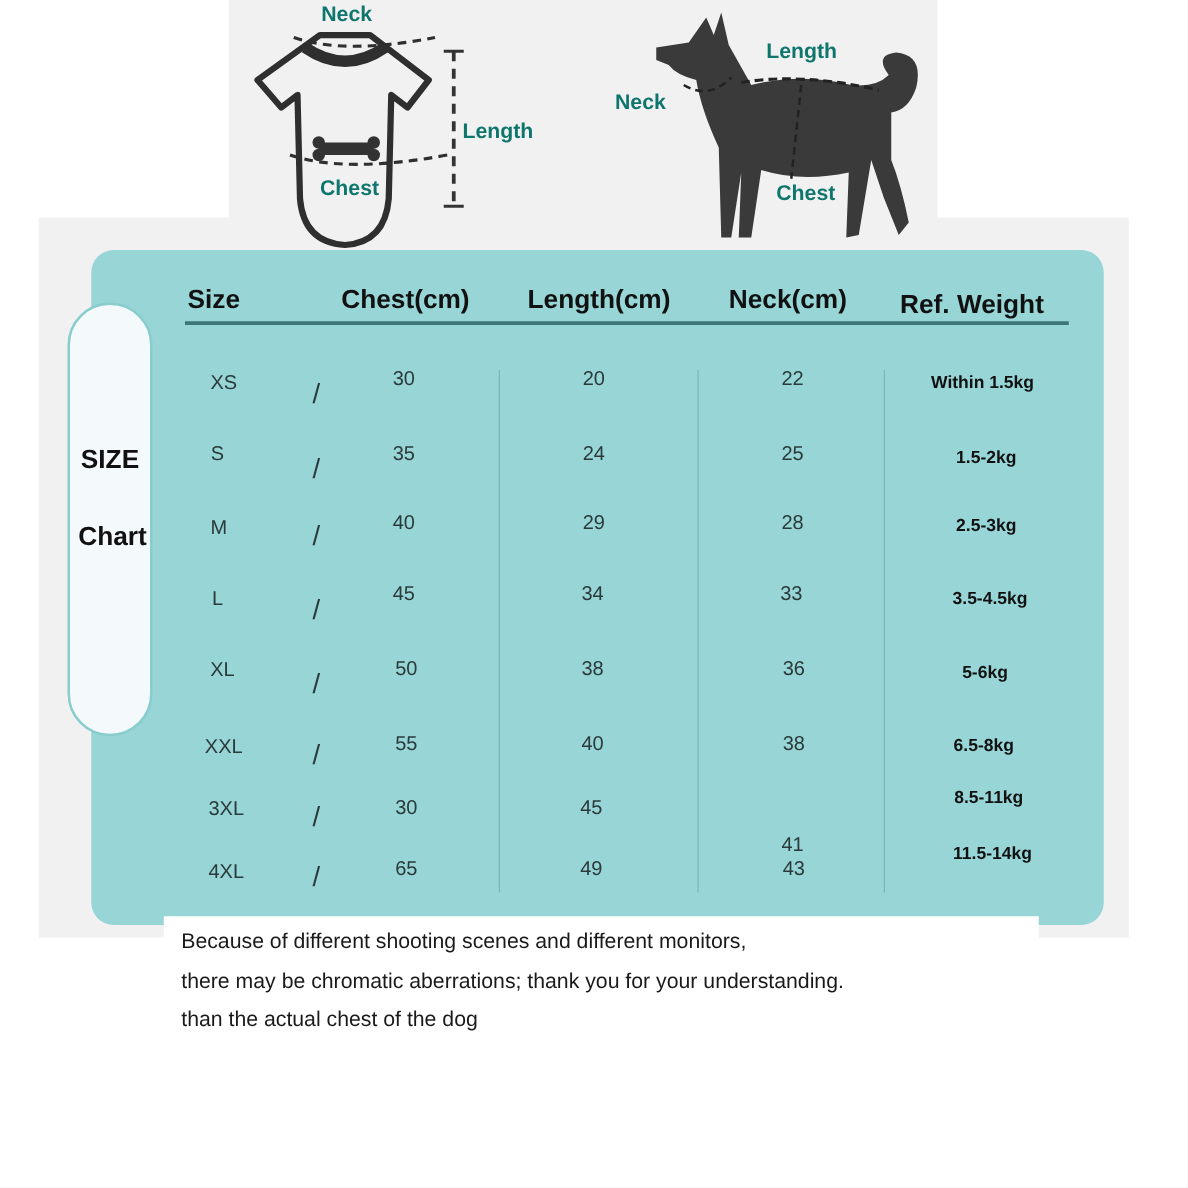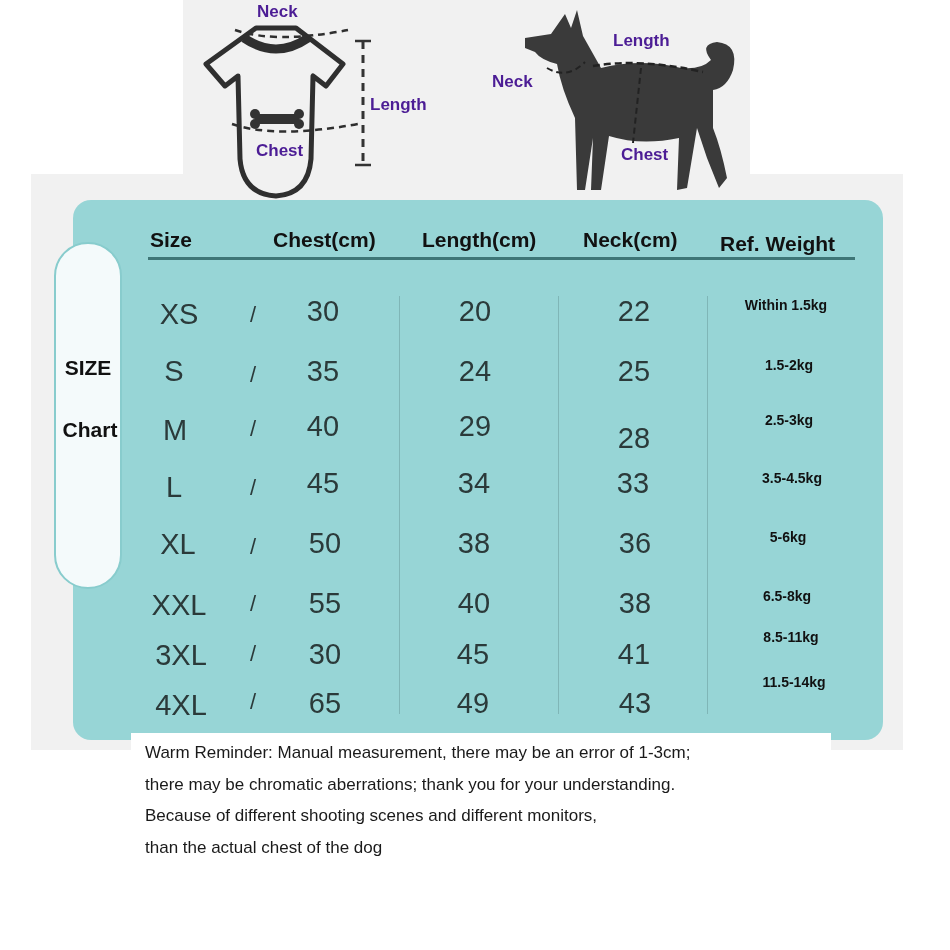--- a/index.html
+++ b/index.html
@@ -34,36 +34,36 @@
     white-space: nowrap;
   }
   .hdr-line {
     position: absolute; left: 148px; top: 257px; width: 707px; height: 3px;
     background: #3e7677;
   }
   .vline {
     position: absolute; top: 296px; width: 1px; height: 418px; background: #7fb6b7;
   }
   .cell {
-    position: absolute; font-size: 29px; color: #2b3a3a; white-space: nowrap;
+    position: absolute; font-size: 16px; color: #2b3a3a; white-space: nowrap;
     transform: translateX(-50%);
   }
   .slash { font-size: 22px; }
   .wt {
     position: absolute; font-size: 14px; font-weight: bold; color: #111;
     white-space: nowrap; transform: translateX(-50%);
   }
   .notes {
     position: absolute; left: 131px; top: 733px; width: 700px;
     background: #ffffff; padding: 4px 0 0 14px; box-sizing: border-box;
   }
   .note-line {
     font-size: 17px; color: #1a1a1a; height: 31.5px; line-height: 31.5px; white-space: nowrap;
   }
-  .lbl { position: absolute; font-weight: bold; font-size: 17px; color: #4c1d95; white-space: nowrap; }
+  .lbl { position: absolute; font-weight: bold; font-size: 17px; color: #0f766e; white-space: nowrap; }
 </style>
 </head>
 <body>
 
 <div class="gray-back"></div>
 
 <div class="illus-panel">
 
   <svg style="position:absolute;left:15px;top:14px" width="180" height="190" viewBox="0 0 180 190">
     <path d="M58 14 L98 14 L145 50 L128 72 L115 62 L113 145 Q110 180 78 182 Q45 180 42 145 L40 62 L27 72 L8 50 Z" fill="none" stroke="#2f2f2f" stroke-width="5" stroke-linejoin="round"></path>
@@ -131,21 +131,21 @@
     <span class="cell" style="left:323px;top:355px">35</span>
     <span class="cell" style="left:475px;top:355px">24</span>
     <span class="cell" style="left:634px;top:355px">25</span>
     <span class="wt" style="left:789px;top:357px">1.5-2kg</span>
   </div>
   <div>
     <span class="cell" style="left:175px;top:414px">M</span>
     <span class="cell slash" style="left:253px;top:416px">/</span>
     <span class="cell" style="left:323px;top:410px">40</span>
     <span class="cell" style="left:475px;top:410px">29</span>
-    <span class="cell" style="left:634px;top:422px">28</span>
+    <span class="cell" style="left:634px;top:410px">28</span>
     <span class="wt" style="left:789px;top:412px">2.5-3kg</span>
   </div>
   <div>
     <span class="cell" style="left:174px;top:471px">L</span>
     <span class="cell slash" style="left:253px;top:475px">/</span>
     <span class="cell" style="left:323px;top:467px">45</span>
     <span class="cell" style="left:474px;top:467px">34</span>
     <span class="cell" style="left:633px;top:467px">33</span>
     <span class="wt" style="left:792px;top:470px">3.5-4.5kg</span>
   </div>
@@ -163,31 +163,30 @@
     <span class="cell" style="left:325px;top:587px">55</span>
     <span class="cell" style="left:474px;top:587px">40</span>
     <span class="cell" style="left:635px;top:587px">38</span>
     <span class="wt" style="left:787px;top:588px">6.5-8kg</span>
   </div>
   <div>
     <span class="cell" style="left:181px;top:639px">3XL</span>
     <span class="cell slash" style="left:253px;top:641px">/</span>
     <span class="cell" style="left:325px;top:638px">30</span>
     <span class="cell" style="left:473px;top:638px">45</span>
-    <span class="cell" style="left:634px;top:638px">41</span>
+    <span class="cell" style="left:634px;top:668px">41</span>
     <span class="wt" style="left:791px;top:629px">8.5-11kg</span>
   </div>
   <div>
     <span class="cell" style="left:181px;top:689px">4XL</span>
     <span class="cell slash" style="left:253px;top:689px">/</span>
     <span class="cell" style="left:325px;top:687px">65</span>
     <span class="cell" style="left:473px;top:687px">49</span>
     <span class="cell" style="left:635px;top:687px">43</span>
     <span class="wt" style="left:794px;top:674px">11.5-14kg</span>
   </div>
 </div>
 
 <div class="notes">
-  <div class="note-line">Warm Reminder: Manual measurement, there may be an error of 1-3cm;</div>
+  <div class="note-line">Because of different shooting scenes and different monitors,</div>
   <div class="note-line">there may be chromatic aberrations; thank you for your understanding.</div>
-  <div class="note-line">Because of different shooting scenes and different monitors,</div>
   <div class="note-line">than the actual chest of the dog</div>
 </div>
 
 </body></html>

